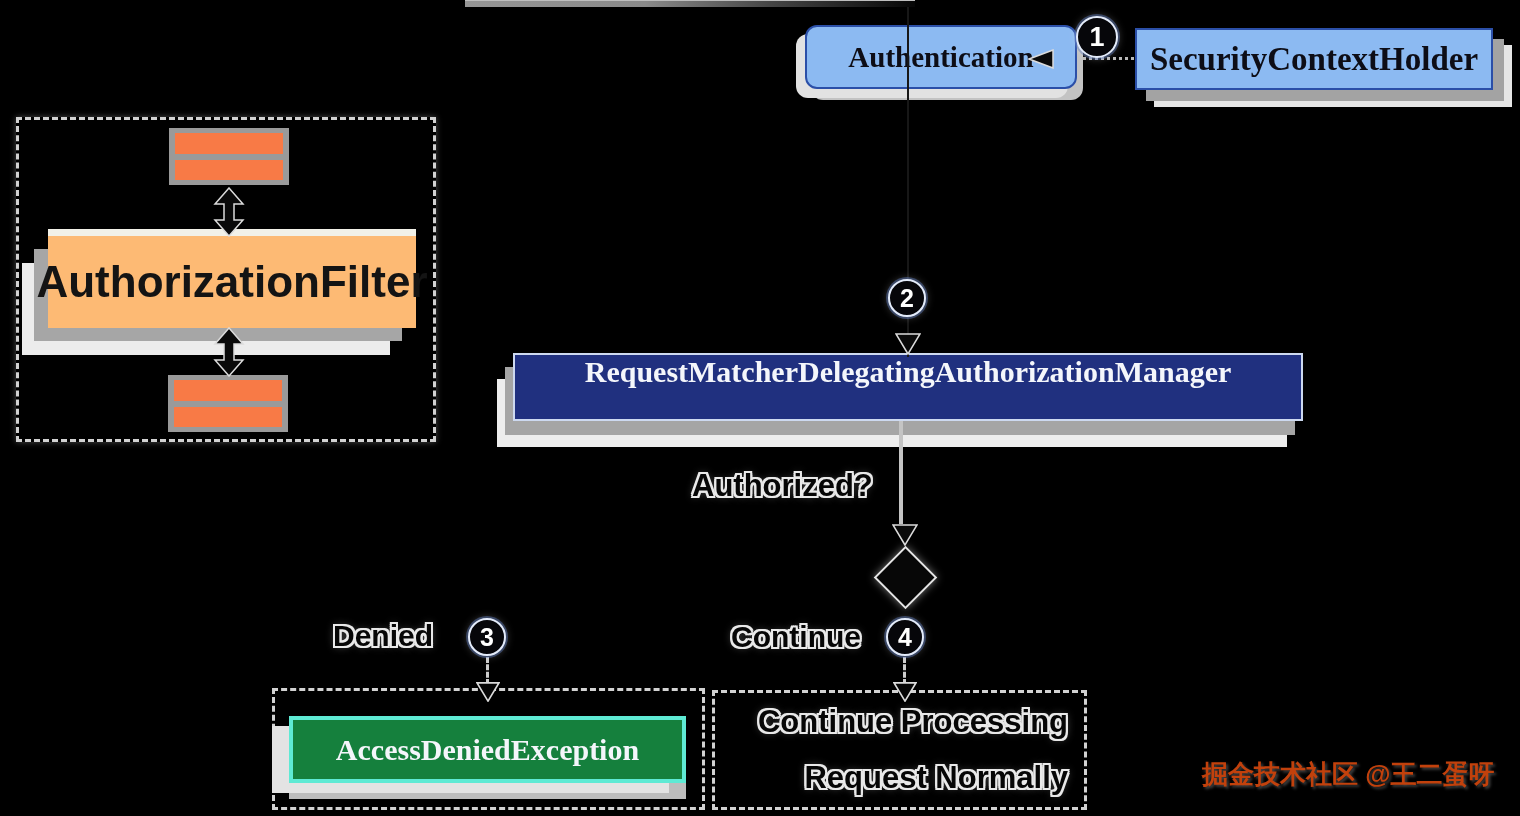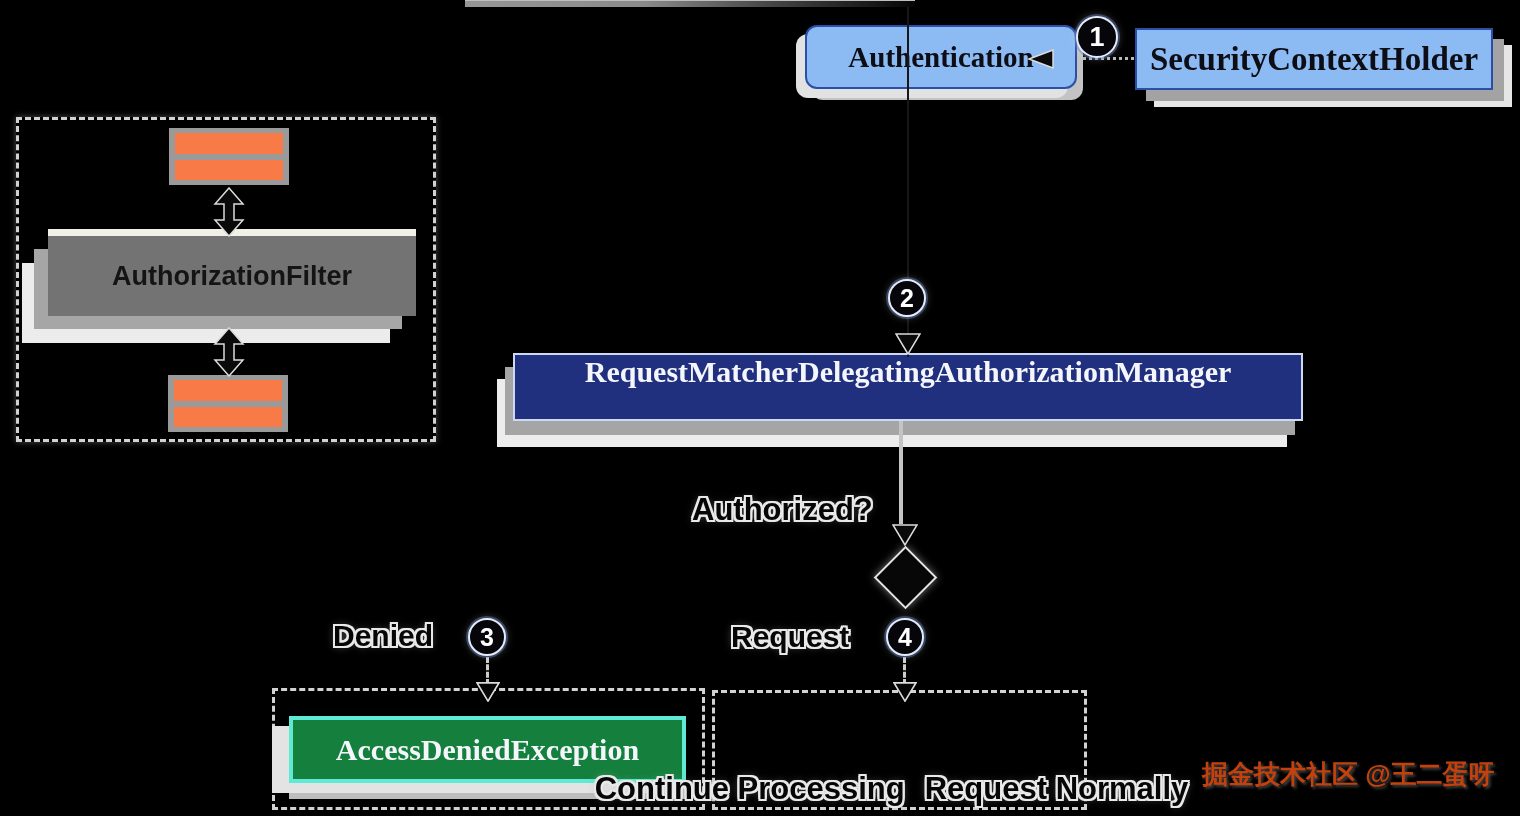--- a/index.html
+++ b/index.html
@@ -51,49 +51,49 @@
     box-shadow:-17px 10px 0 #e3e3e3,0 16px 0 #bdbdbd;}
 
   
   .sfc-title{left:12px;top:83px;font-size:30px;}
   .sfc-box{left:16px;top:117px;width:420px;height:325px;border:3px dashed #d2d2d2;
     box-shadow:0 0 6px rgba(170,170,170,.45);}
   .stripes{background:#9a9a9a;padding:5px 6px;display:flex;flex-direction:column;gap:6px;}
   .stripes .stripe{flex:1;background:#f87a46;}
   .stripes-top{left:169px;top:128px;width:120px;height:57px;}
   .stripes-bottom{left:168px;top:375px;width:120px;height:57px;}
-  .af-box{left:48px;top:236px;width:368px;height:80px;background:#737373;
+  .af-box{left:48px;top:236px;width:368px;height:92px;background:#fdba74;
     display:flex;align-items:center;justify-content:center;
-    color:#141414;font-weight:bold;font-size:27px;
+    color:#141414;font-weight:bold;font-size:44px;
     box-shadow:0 -7px 0 #f2f1e8,-14px 13px 0 #a6a6a6,-26px 27px 0 #ececec;}
 
   
   .badge{width:38px;height:38px;border-radius:50%;background:#06060a;
     border:2px solid #e4ecfb;color:#fff;display:flex;align-items:center;justify-content:center;
     font-weight:bold;font-size:25px;z-index:7;
     box-shadow:0 0 0 2px rgba(95,125,190,.45),0 0 9px rgba(255,255,255,.3);}
   .badge-1{left:1076px;top:16px;width:42px;height:42px;font-size:27px;}
   .badge-2{left:888px;top:279px;}
   .badge-3{left:468px;top:618px;}
   .badge-4{left:886px;top:618px;}
 
   
   .diamond{left:883px;top:555px;width:45px;height:45px;background:#070707;
     border:2px solid #e4e4e4;transform:rotate(45deg);
     box-shadow:0 0 8px rgba(220,220,220,.5);}
 
   
-  .authorized-label{left:692px;top:468px;font-size:31px;margin-top:24px;}
+  .authorized-label{left:692px;top:468px;font-size:31px;}
   .denied-label{left:333px;top:619px;font-size:30px;}
   .success-label{left:731px;top:620px;font-size:30px;}
 
   
   .denied-container{left:272px;top:688px;width:433px;height:122px;border:3px dashed #d2d2d2;}
   .continue-container{left:712px;top:690px;width:375px;height:120px;border:3px dashed #d2d2d2;
-    display:flex;justify-content:center;align-items:flex-end;
+    display:flex;flex-direction:column;justify-content:center;align-items:flex-end;
     padding-right:16px;gap:20px;}
   .continue-container .line{font-size:31px;}
 
   .watermark{left:1202px;top:757px;color:#c2410c;font-weight:bold;font-size:26px;
     white-space:nowrap;text-shadow:2px 2px 3px #474747;}
 
   .icon{line-height:0;z-index:6;}
 </style>
 </head>
 <body>
@@ -172,21 +172,21 @@
   <span class="abs icon" style="left:476px;top:682px;">
     <svg width="24" height="20" viewBox="0 0 26 22">
         <path d="M13 21 L1 1 L25 1 Z" fill="#050505" stroke="#dcdcdc" stroke-width="1.8"></path>
       </svg>
   </span>
   <div class="abs denied-container"></div>
   <div class="abs ade-box serif">
     <span>AccessDeniedException</span>
   </div>
 
-  <div class="abs success-label outline-text">Request</div>
+  <div class="abs success-label outline-text">Continue</div>
   <div class="abs badge badge-4">
     <span>4</span>
   </div>
   <div class="abs dash-v" style="left:903px;top:657px;height:28px;"></div>
   <span class="abs icon" style="left:893px;top:682px;">
     <svg width="24" height="20" viewBox="0 0 26 22">
         <path d="M13 21 L1 1 L25 1 Z" fill="#050505" stroke="#dcdcdc" stroke-width="1.8"></path>
       </svg>
   </span>
   <div class="abs continue-container">

